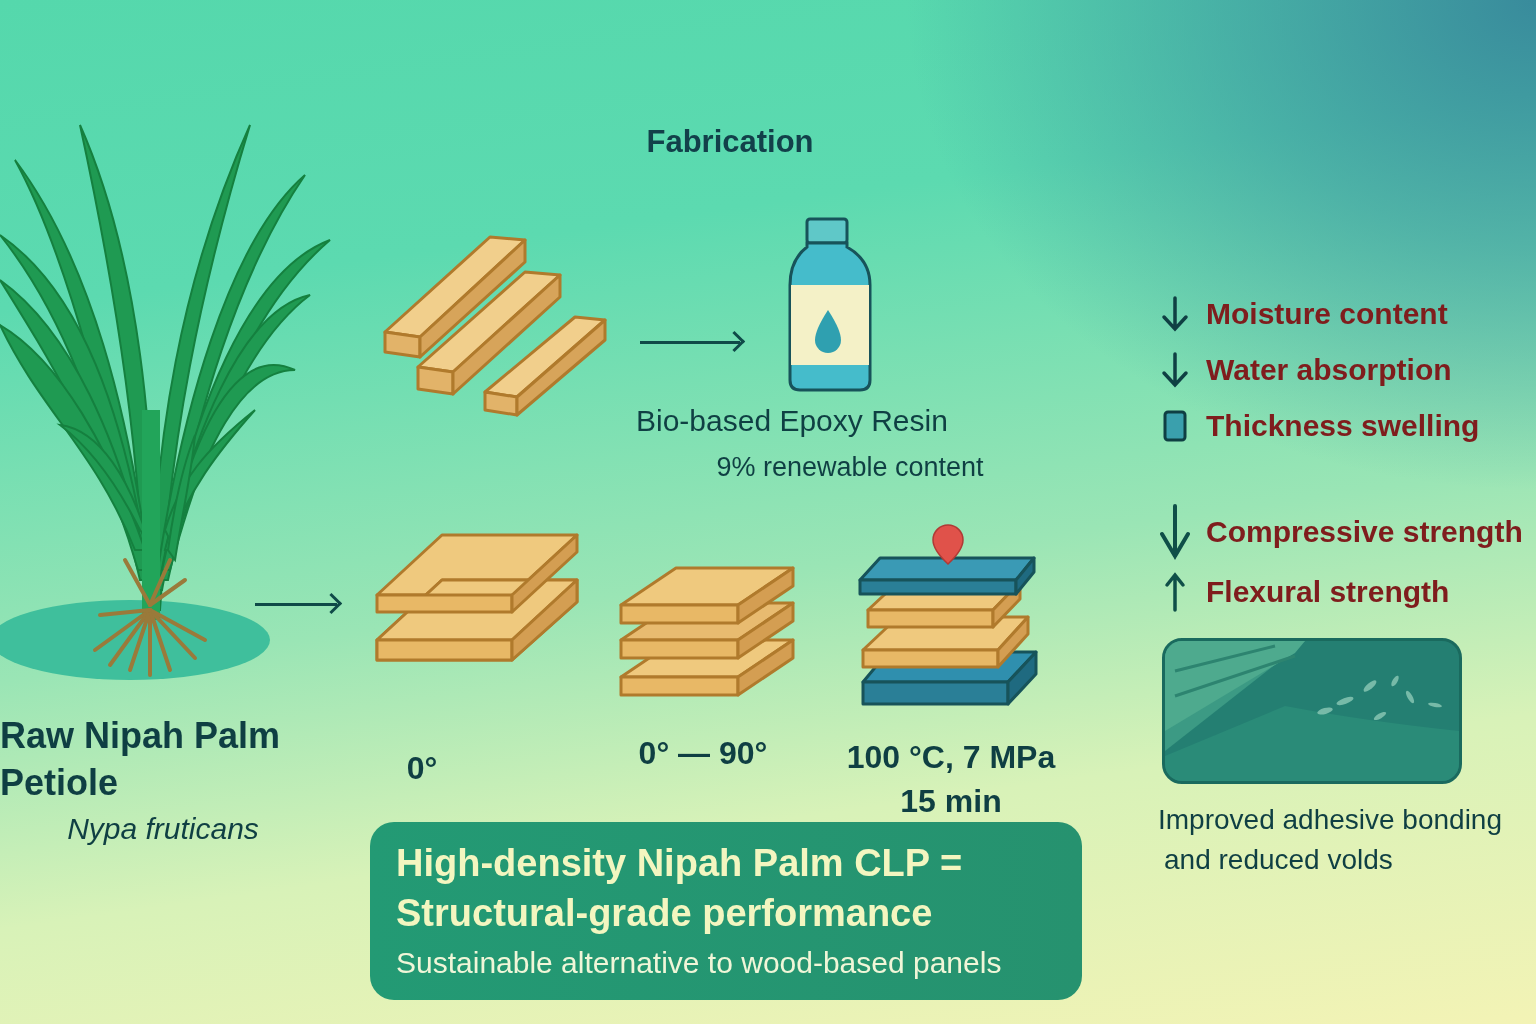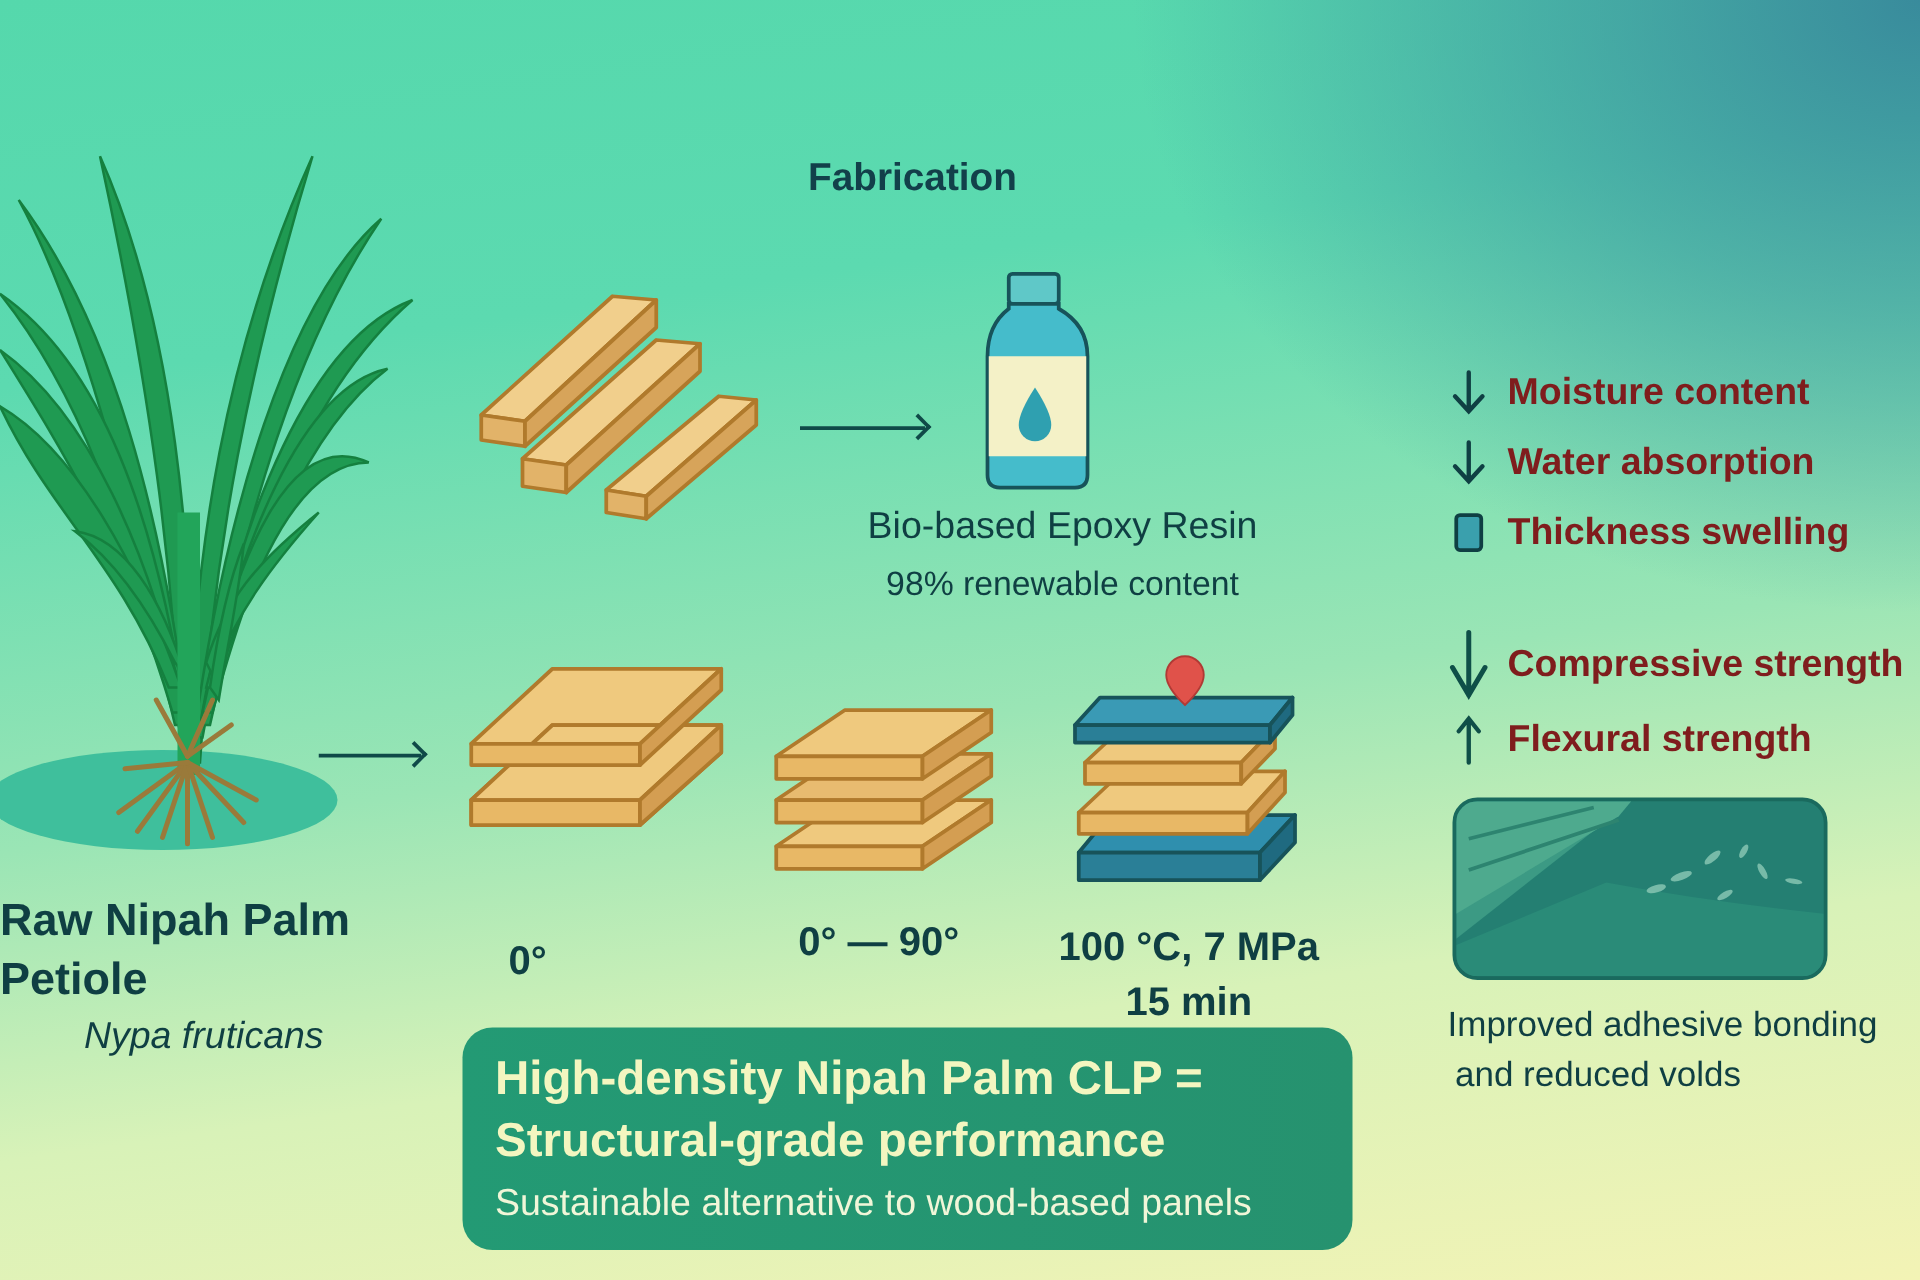--- a/index.html
+++ b/index.html
@@ -11,21 +11,21 @@
       radial-gradient(ellipse 900px 700px at 1536px 0px, rgba(55,135,155,0.95) 0%, rgba(60,150,160,0.6) 35%, rgba(80,200,170,0) 70%),
       linear-gradient(172deg, #55d8ac 0%, #5cdab0 25%, #9ae5b5 55%, #d8f2b8 75%, #f3f3b5 100%);
   }
   .abs { position: absolute; }
   .title { left: 560px; top: 124px; width: 340px; text-align: center; font-size: 31px; font-weight: 700; color: #12404a; }
   .plant { left: 0; top: 110px; width: 340px; height: 580px; }
   .raw-label { left: 0; top: 712px; width: 282px; text-align: left; font-size: 36px; font-weight: 700; color: #0f3f43; line-height: 47px; }
   .raw-sub { left: 0; top: 812px; width: 270px; text-align: center; font-size: 30px; font-style: italic; color: #0f3f43; padding-left: 28px; }
   .arrow { height: 3px; background: #0f4a48; }
   .arrow::after { content: ""; position: absolute; right: -2px; top: -7px; width: 12px; height: 12px; border-right: 3px solid #0f4a48; border-top: 3px solid #0f4a48; transform: rotate(45deg); }
-  .resin-label { left: 660px; top: 404px; width: 380px; text-align: center; font-size: 30px; color: #0f3f43; font-weight: 500; }
+  .resin-label { left: 636px; top: 404px; width: 380px; text-align: left; font-size: 30px; color: #0f3f43; font-weight: 500; }
   .resin-sub { left: 660px; top: 452px; width: 380px; text-align: center; font-size: 27px; color: #0f3f43; }
   .step-label { font-size: 32px; font-weight: 700; color: #0f3f43; text-align: center; }
   .props { left: 1158px; top: 286px; }
   .prop { display: flex; align-items: center; height: 56px; font-size: 30px; font-weight: 700; color: #7f1d1d; }
   .prop .ic { width: 34px; display: inline-flex; justify-content: center; margin-right: 14px; }
   .void-img { left: 1162px; top: 638px; width: 294px; height: 140px; border-radius: 20px; border: 3px solid #1a6a5e; background: #247f72; overflow: hidden; }
   .void-caption { left: 1158px; top: 800px; font-size: 28px; color: #0f3f43; line-height: 40px; }
   .banner { left: 370px; top: 822px; width: 712px; height: 178px; border-radius: 24px; background: linear-gradient(90deg, #239a74, #26926f); box-sizing: border-box; padding: 16px 26px; }
   .banner .h { font-size: 38px; font-weight: 700; color: #f3f6c0; line-height: 50px; }
   .banner .s { font-size: 30px; color: #f0f6d8; margin-top: 8px; }
@@ -91,21 +91,21 @@
 <div class="abs arrow" style="left:640px;top:341px;width:100px;"></div>
 
 <svg class="abs" style="left:785px;top:215px;" width="90" height="180" viewBox="0 0 90 180">
   <rect x="22" y="4" width="40" height="24" rx="3" fill="#5fc8c8" stroke="#17535a" stroke-width="3"></rect>
   <path d="M22 28 L62 28 L62 32 Q85 45 85 70 L85 165 Q85 175 75 175 L15 175 Q5 175 5 165 L5 70 Q5 45 22 32 Z" fill="#45bccb" stroke="#17535a" stroke-width="3"></path>
   <rect x="6" y="70" width="78" height="80" fill="#f4f1c7"></rect>
   <path d="M43 95 Q30 115 30 125 A13 13 0 0 0 56 125 Q56 115 43 95 Z" fill="#2fa0b0"></path>
 </svg>
 
 <div class="abs resin-label">Bio-based Epoxy Resin</div>
-<div class="abs resin-sub">98% renewable content</div>
+<div class="abs resin-sub">9% renewable content</div>
 
 <div class="abs arrow" style="left:255px;top:603px;width:82px;"></div>
 
 <svg class="abs" style="left:372px;top:530px;" width="212" height="140" viewBox="0 0 212 140">
   <g stroke="#b07a2c" stroke-width="3" stroke-linejoin="round">
     <polygon points="5,65 70,5 205,5 140,65" fill="#efc97e"></polygon>
     <polygon points="5,130 5,110 70,50 205,50 205,72 140,130" fill="#e4b466"></polygon>
     <polygon points="5,110 70,50 205,50 140,110" fill="#efc97e"></polygon>
     <polygon points="5,110 140,110 140,130 5,130" fill="#e8b866"></polygon>
     <polygon points="140,110 205,50 205,72 140,130" fill="#d49e52"></polygon>

